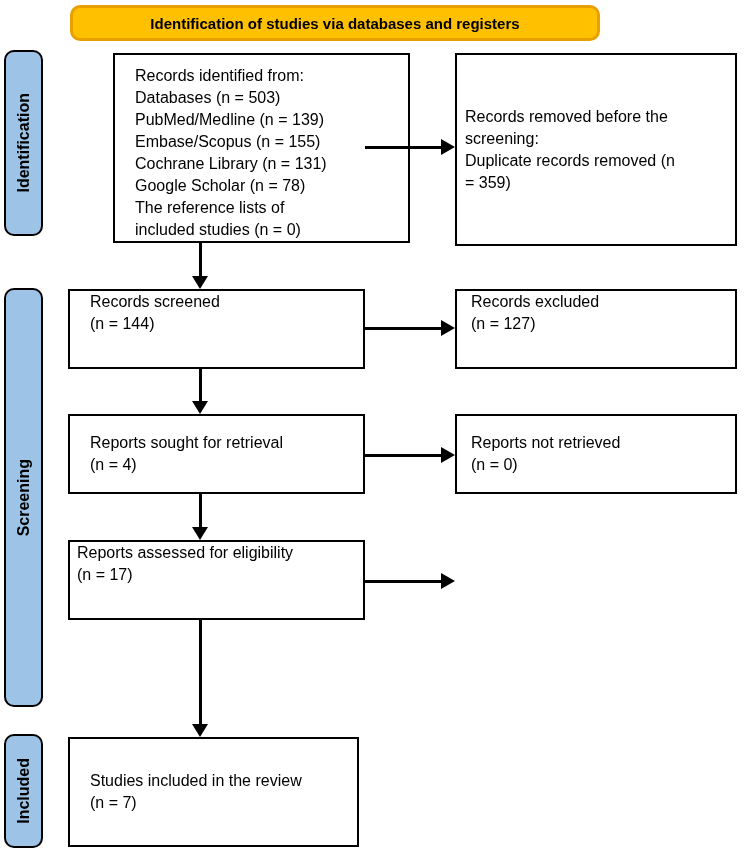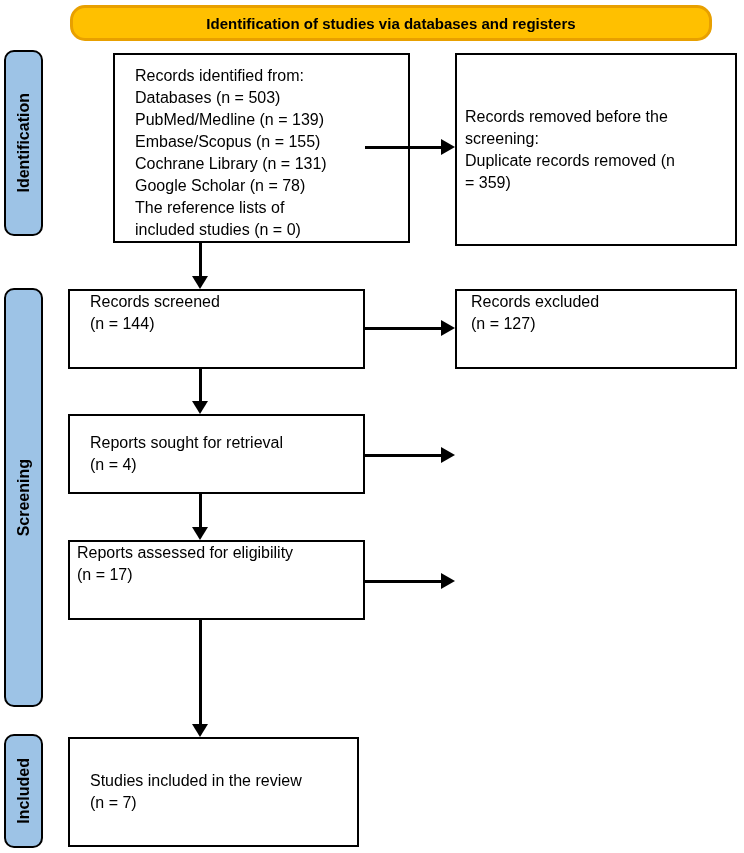--- a/index.html
+++ b/index.html
@@ -15,25 +15,25 @@
     position: relative;
     width: 744px;
     height: 853px;
     background: #ffffff;
     font-family: "Liberation Sans", sans-serif;
     overflow: hidden;
   }
   .header {
     position: absolute;
     left: 70px; top: 5px;
-    width: 642px; height: 36px;
+    width: 530px; height: 36px;
     box-sizing: border-box;
     background: var(--header-fill);
     border: 3px solid var(--header-border);
-    border-radius: 15px;
+    border-radius: 10px;
     display: flex; align-items: center; justify-content: center;
   }
   .header-title {
     font-size: 15px; font-weight: bold; color: #000;
   }
   .stage {
     position: absolute;
     left: 4px; width: 39px;
     box-sizing: border-box;
     background: var(--sidebar-fill);
@@ -136,20 +136,24 @@
   </div>
   <div class="box rcol r2">
     <span class="box-text">Records excluded
 (n = 127)</span>
   </div>
 
   <div class="box lcol b3">
     <span class="box-text">Reports sought for retrieval
 (n = 4)</span>
   </div>
+  <div class="box rcol r3">
+    <span class="box-text">Reports not retrieved
+(n = 0)</span>
+  </div>
 
   <div class="box lcol b4">
     <span class="box-text">Reports assessed for eligibility
 (n = 17)</span>
   </div>
 
   <div class="box lcol b5">
     <span class="box-text">Studies included in the review
 (n = 7)</span>
   </div>

